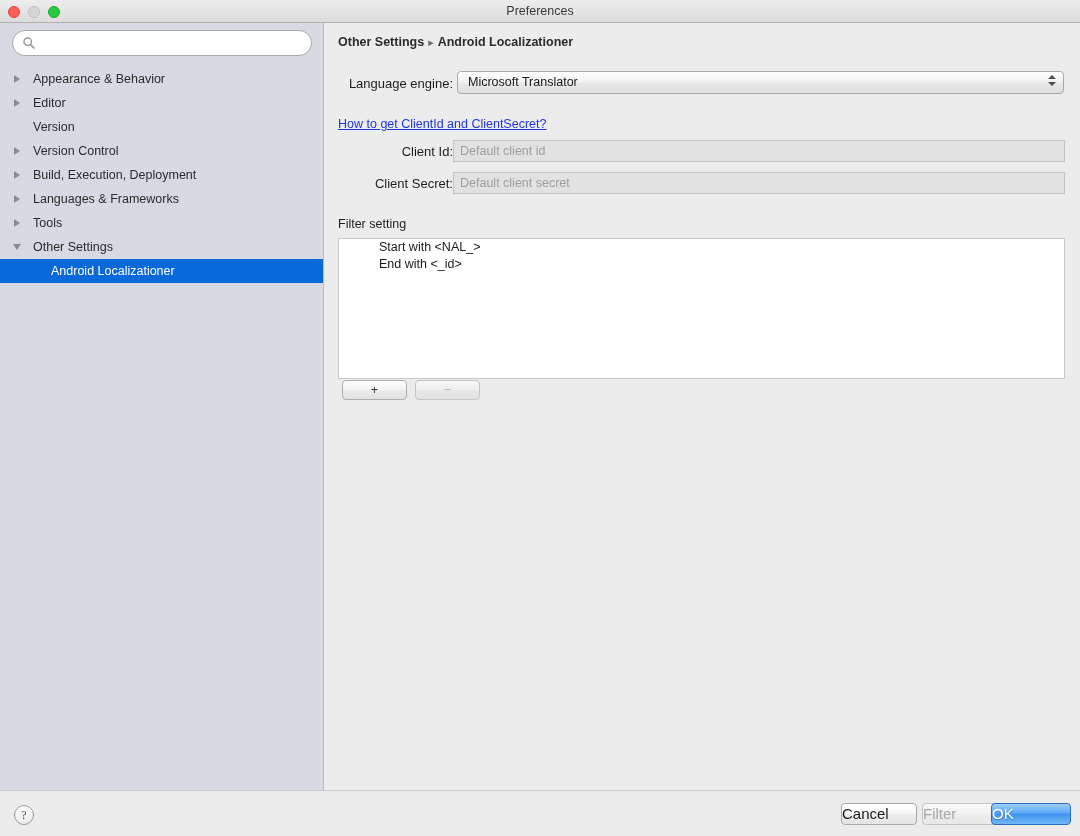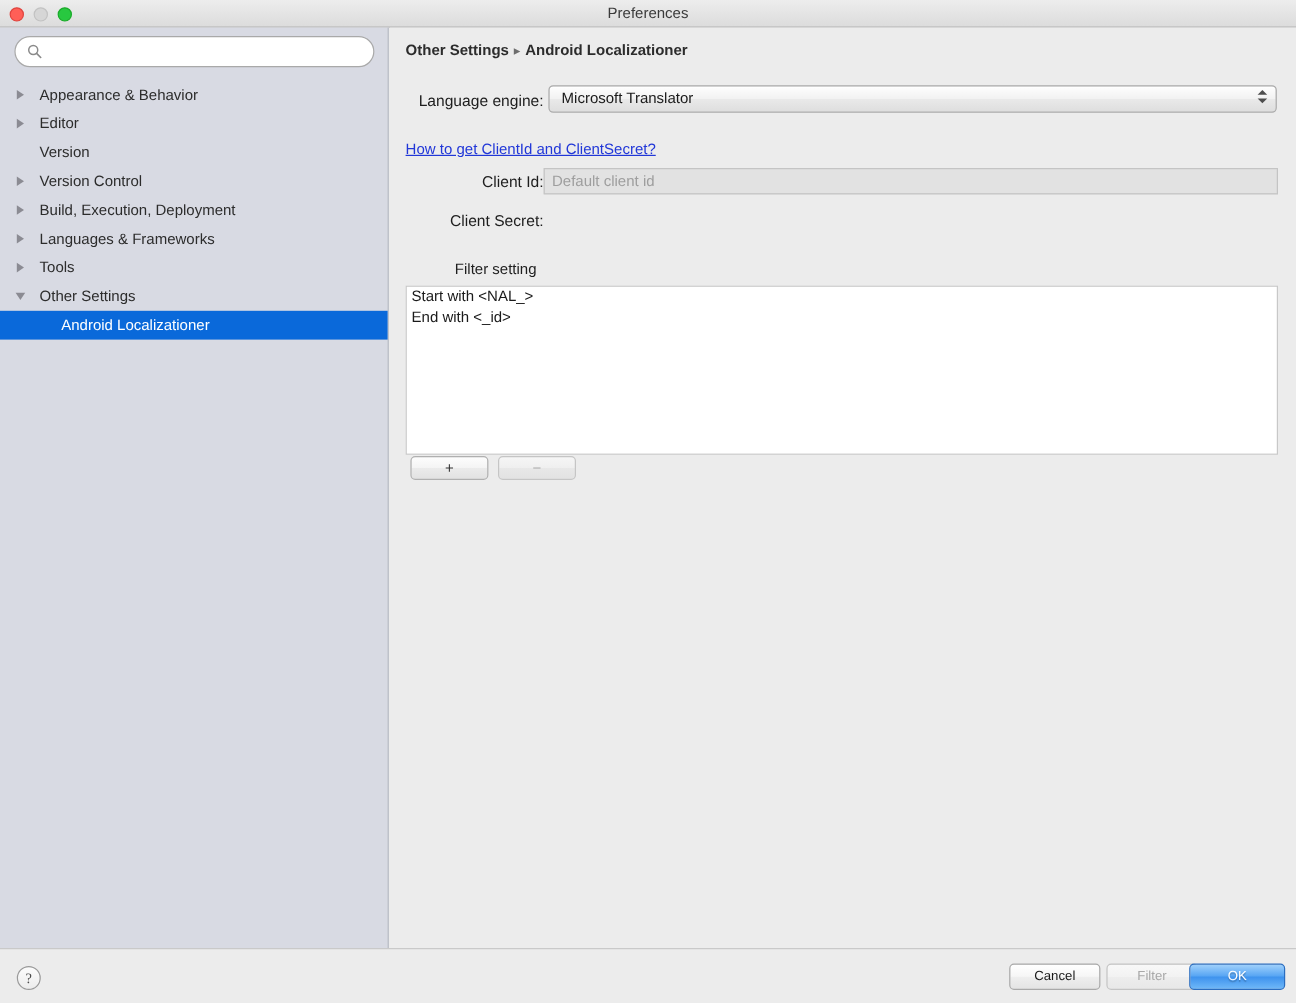--- a/index.html
+++ b/index.html
@@ -269,40 +269,40 @@
   #clientid-field { top: 117px; }
   #clientsecret-field { top: 149px; }
 
   
   #filter-caption {
     position: absolute;
     left: 13px;
     top: 194px;
     font-size: 12.5px;
     color: #1e1e1e;
-    margin-left: 41px;
   }
   #filter-list {
     position: absolute;
     left: 13px;
     top: 215px;
     width: 727px;
     height: 141px;
     box-sizing: border-box;
     background: #ffffff;
     border: 1px solid #c8c8c8;
     overflow: hidden;
   }
   #filter-list .item {
     height: 17px;
     line-height: 17px;
     padding-left: 4px;
     font-size: 12.5px;
     color: #1a1a1a;
     white-space: nowrap;
+    margin-left: 36px;
   }
 
   .plusminus {
     position: absolute;
     top: 357px;
     width: 65px;
     height: 20px;
     box-sizing: border-box;
     border: 1px solid #b0b0b0;
     border-radius: 4px;
@@ -351,25 +351,24 @@
     box-sizing: border-box;
   }
   .dlg-button {
     position: absolute;
     top: 12px;
     height: 22px;
     box-sizing: border-box;
     border: 1px solid #a9a9a9;
     border-radius: 4px;
     background: linear-gradient(to bottom, #ffffff 0%, #f6f6f6 48%, #eeeeee 52%, #e4e4e4 100%);
-    font-size: 11px;
+    font-size: 15px;
     font-family: "Liberation Sans", sans-serif;
     color: #1a1a1a;
     line-height: 20px;
-    text-align: center;
     cursor: default;
   }
   #btn-cancel { right: 163px; width: 76px; }
   #btn-apply {
     right: 82px;
     width: 76px;
     color: #a8a8a8;
     border-color: #c4c4c4;
     background: linear-gradient(to bottom, #f8f8f8 0%, #f2f2f2 50%, #ededed 51%, #e8e8e8 100%);
   }
@@ -483,20 +482,21 @@
           <i class="down"></i>
       </span>
     </div>
 
     <div id="howto-link">How to get ClientId and ClientSecret?</div>
 
     <div class="row-label" id="clientid-label">Client Id:</div>
     <input class="text-field" id="clientid-field" type="text" placeholder="Default client id" style="">
 
     <div class="row-label" id="clientsecret-label">Client Secret:</div>
+    <input class="text-field" id="clientsecret-field" type="text" placeholder="Default client secret" style="">
 
     <div id="filter-caption">Filter setting</div>
 
     <div id="filter-list">
       <div class="item">Start with &lt;NAL_&gt;</div>
       <div class="item">End with &lt;_id&gt;</div>
     </div>
 
     <div class="plusminus" id="btn-add">+</div>
     <div class="plusminus" id="btn-remove">−</div>

